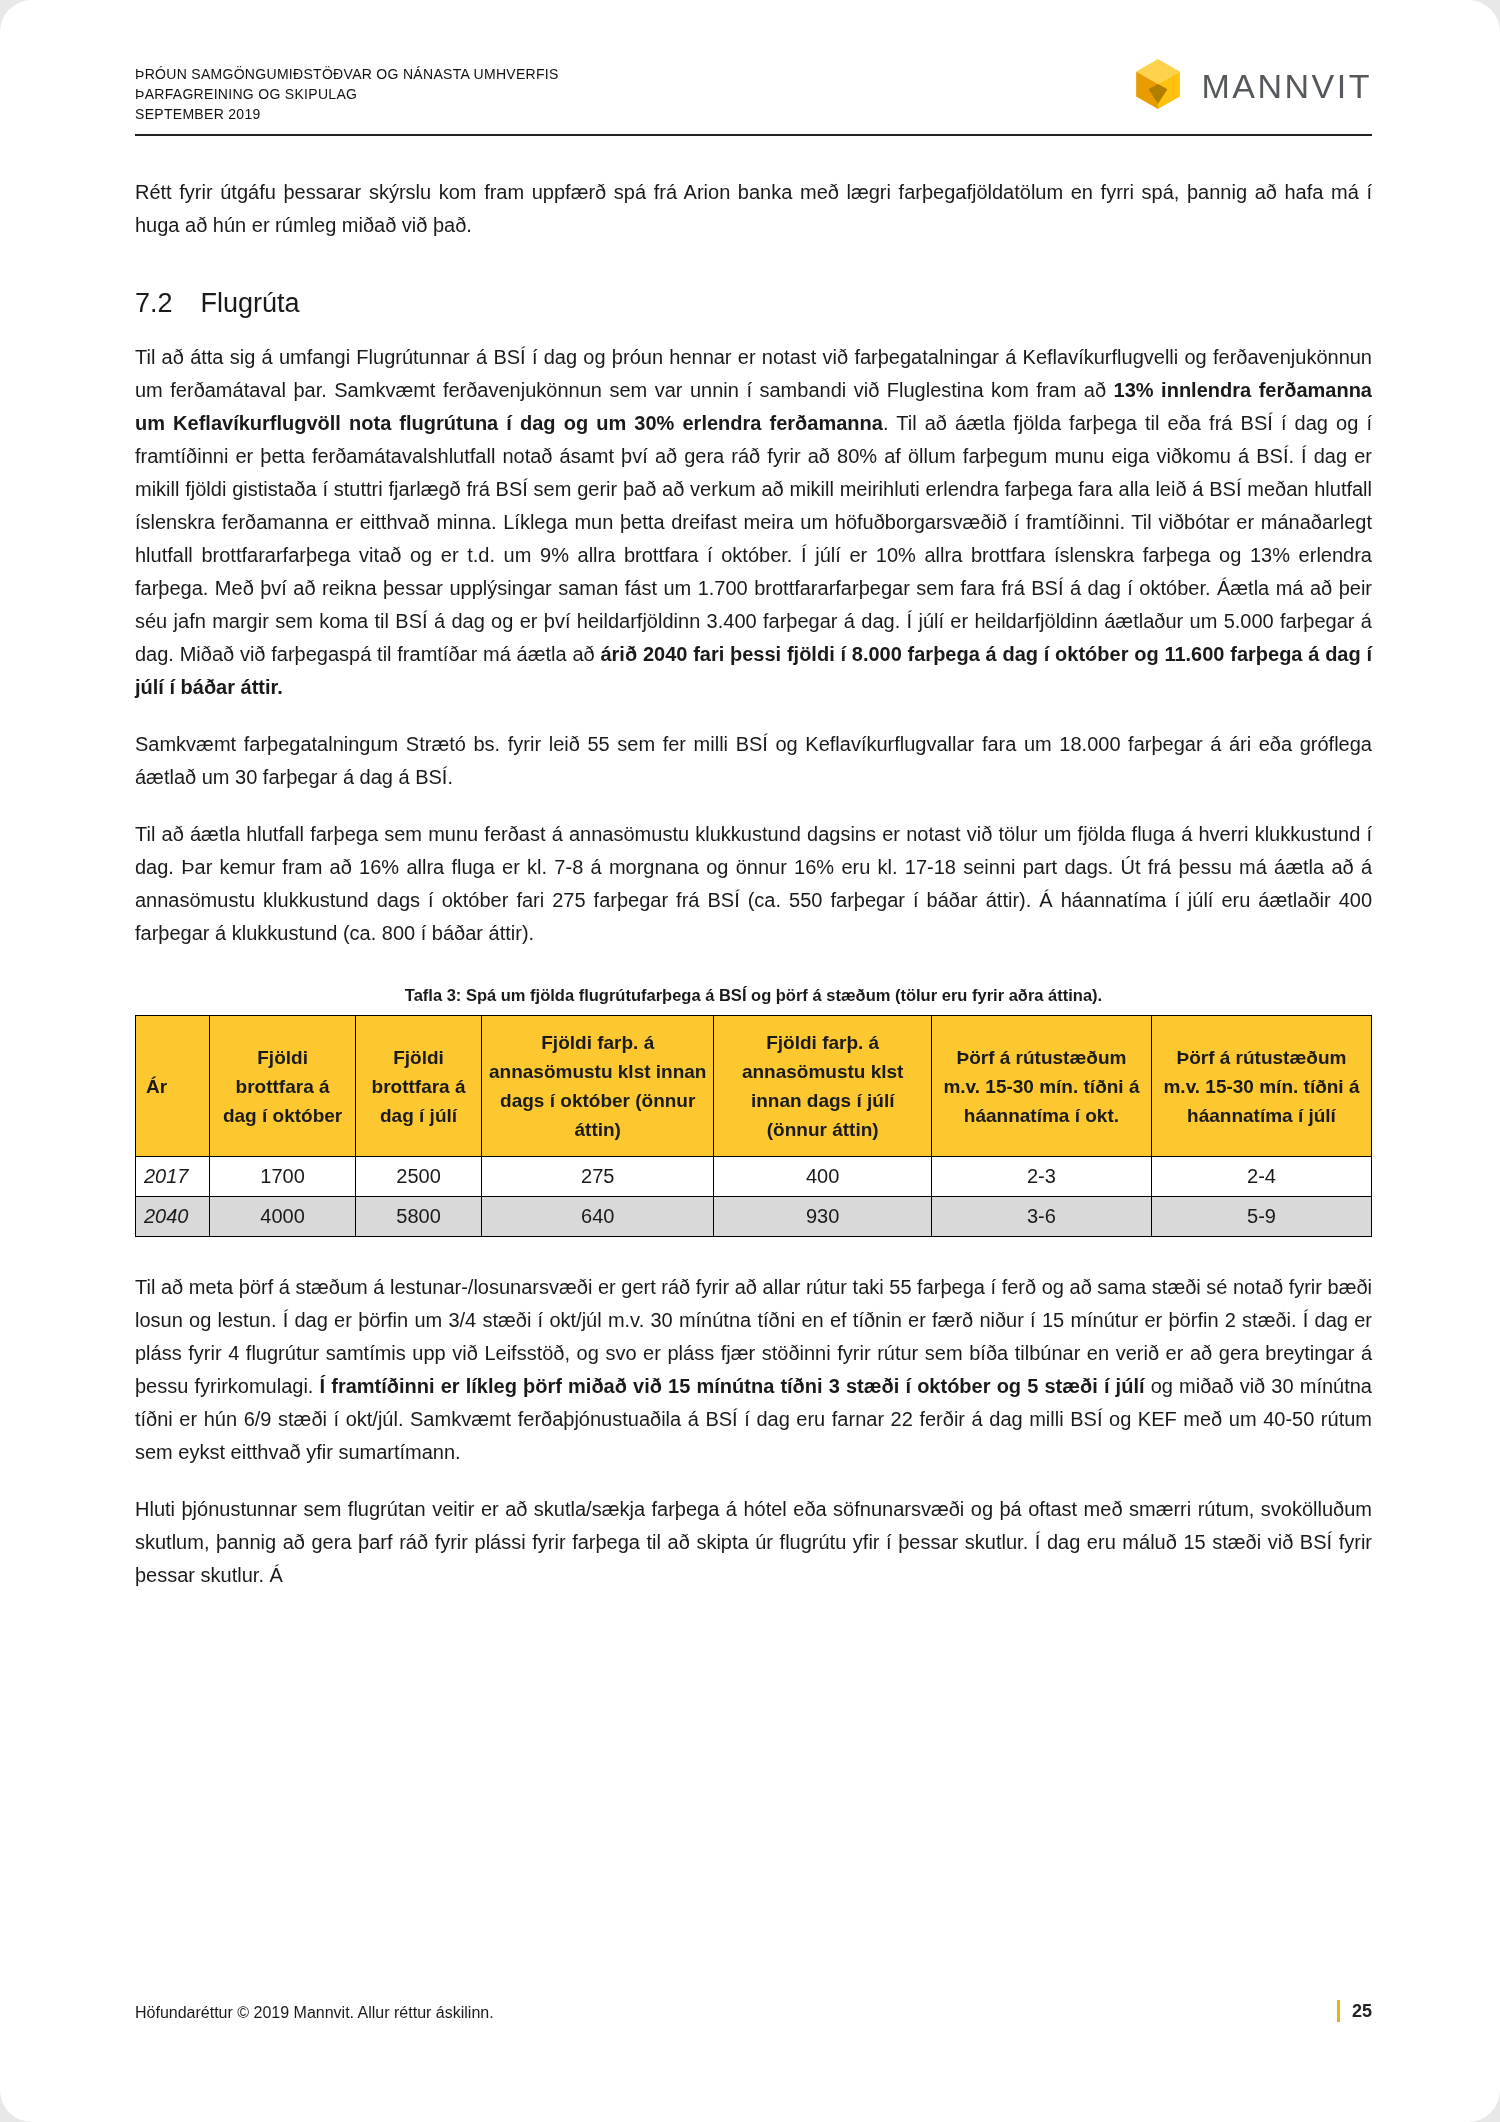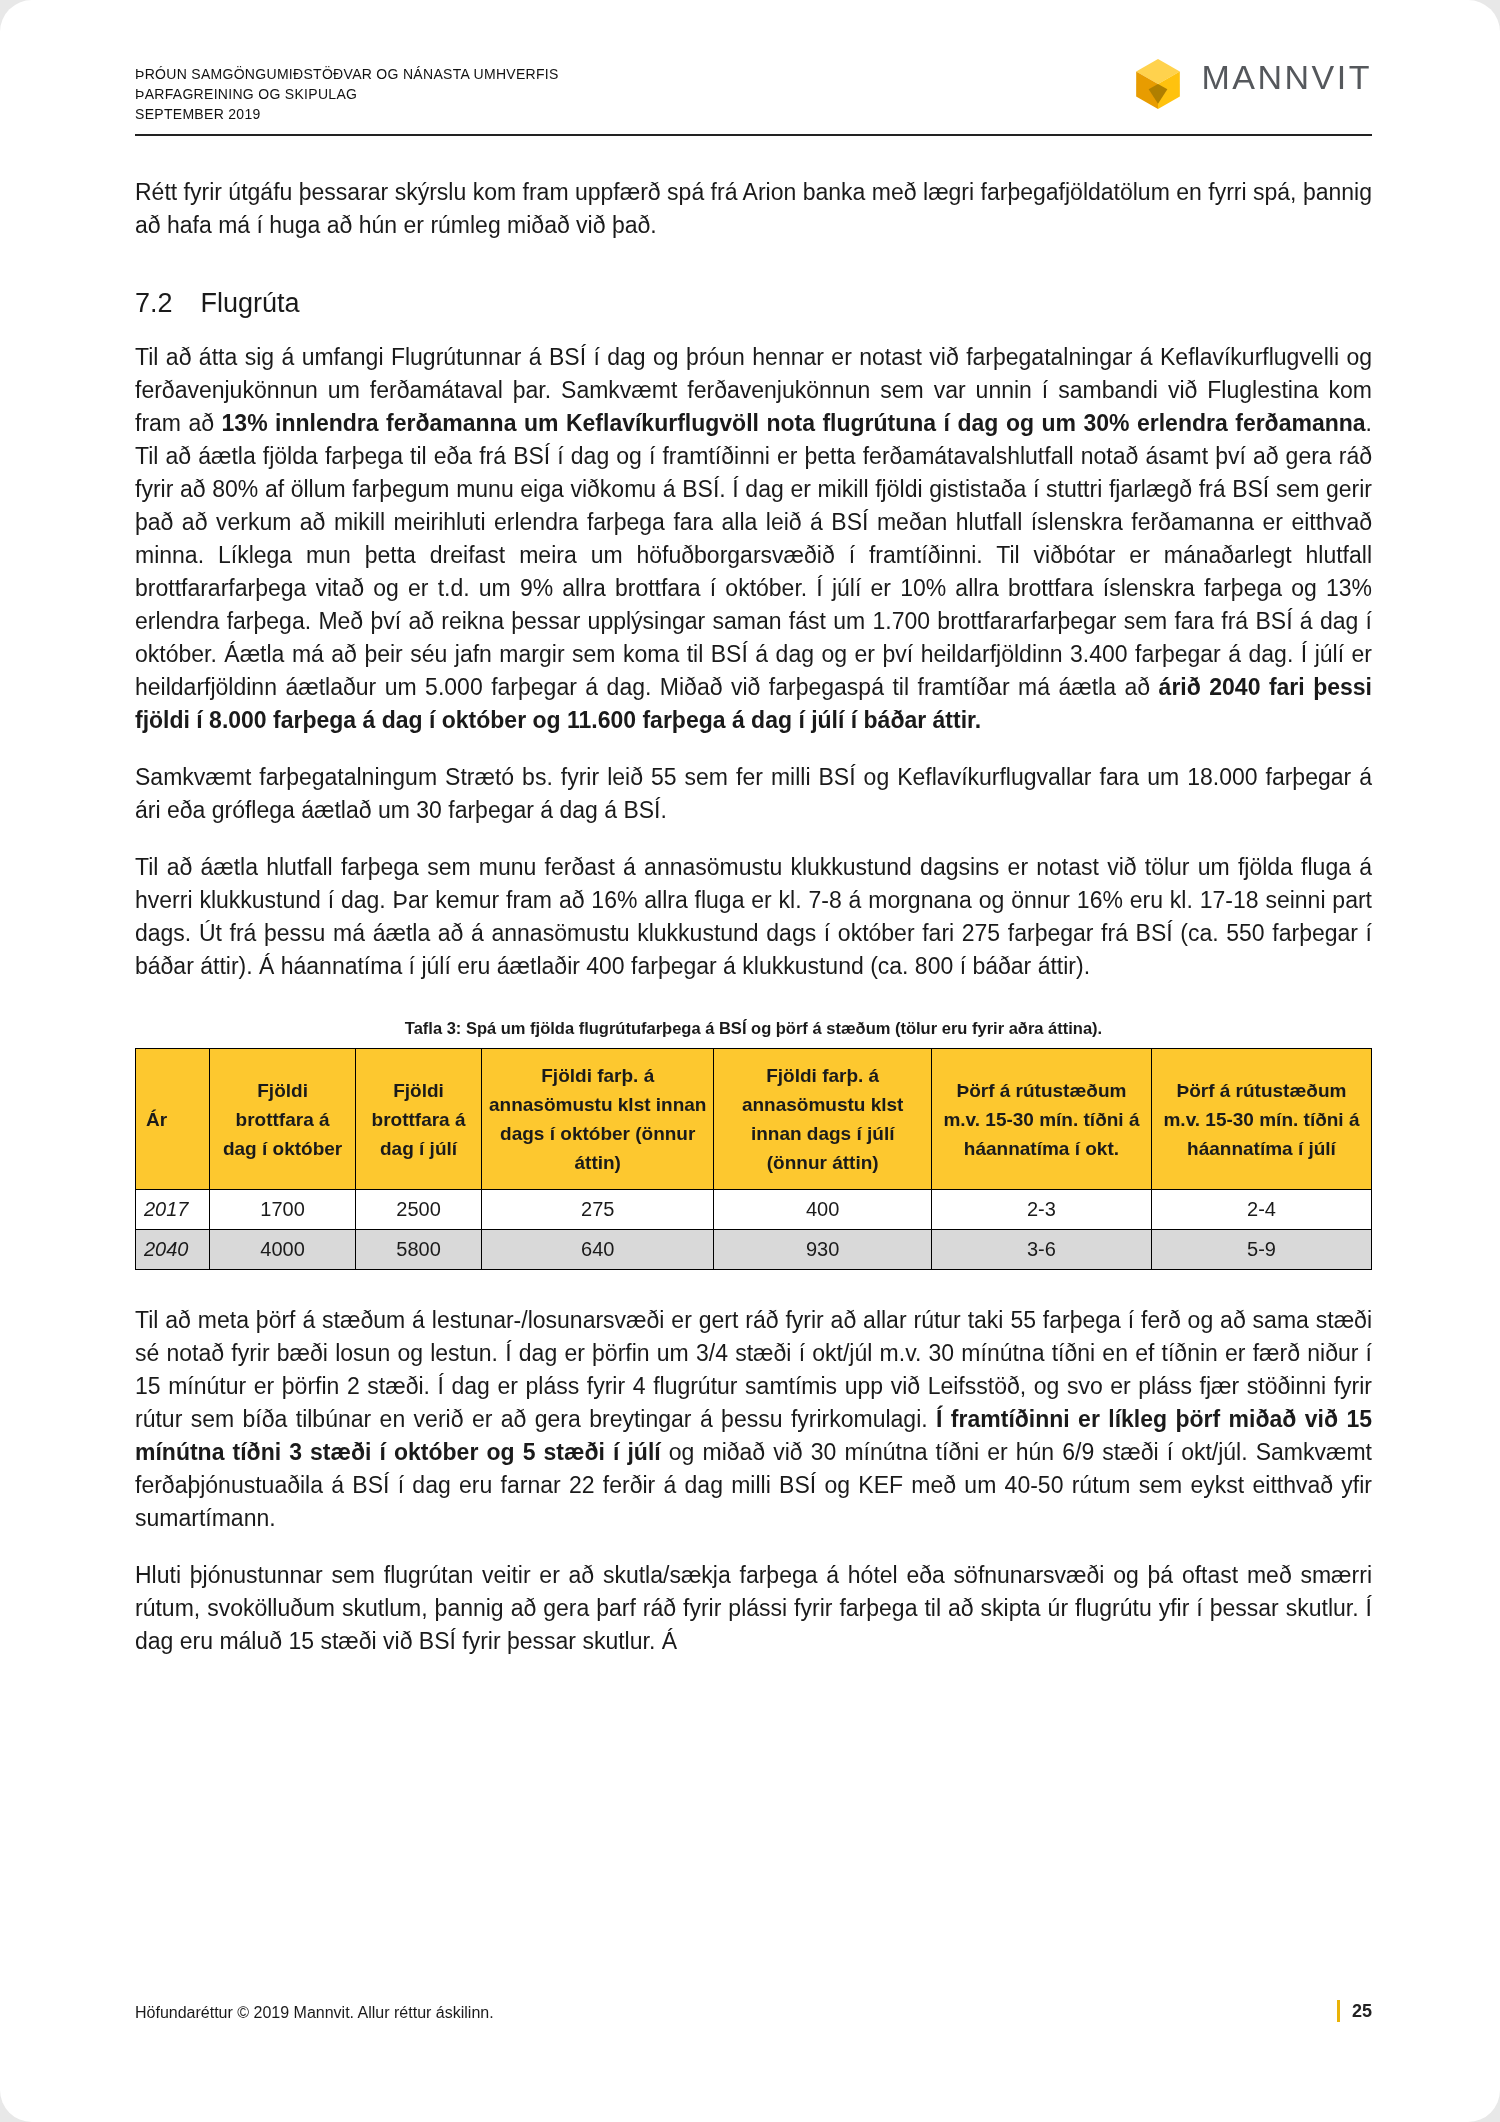--- a/index.html
+++ b/index.html
@@ -27,38 +27,39 @@
   }
   .doc-header-lines {
     font-size: 14px;
     line-height: 20px;
     letter-spacing: 0.3px;
     color: #111;
     padding-top: 8px;
   }
   .logo {
     display: flex;
+    align-items: center;
     gap: 18px;
     padding-top: 2px;
   }
   .logo-text {
     font-size: 34px;
     letter-spacing: 2.5px;
     color: #55585c;
     font-weight: 400;
   }
   .header-rule {
     border: none;
     border-top: 2px solid #222;
     margin-top: 10px;
   }
 
   
   .para {
-    font-size: 23px;
+    font-size: 20px;
     line-height: 33px;
     text-align: justify;
     margin-top: 24px;
   }
   .para strong { font-weight: 700; }
   .intro { margin-top: 40px; }
 
   .section-heading {
     display: flex;
     align-items: baseline;

